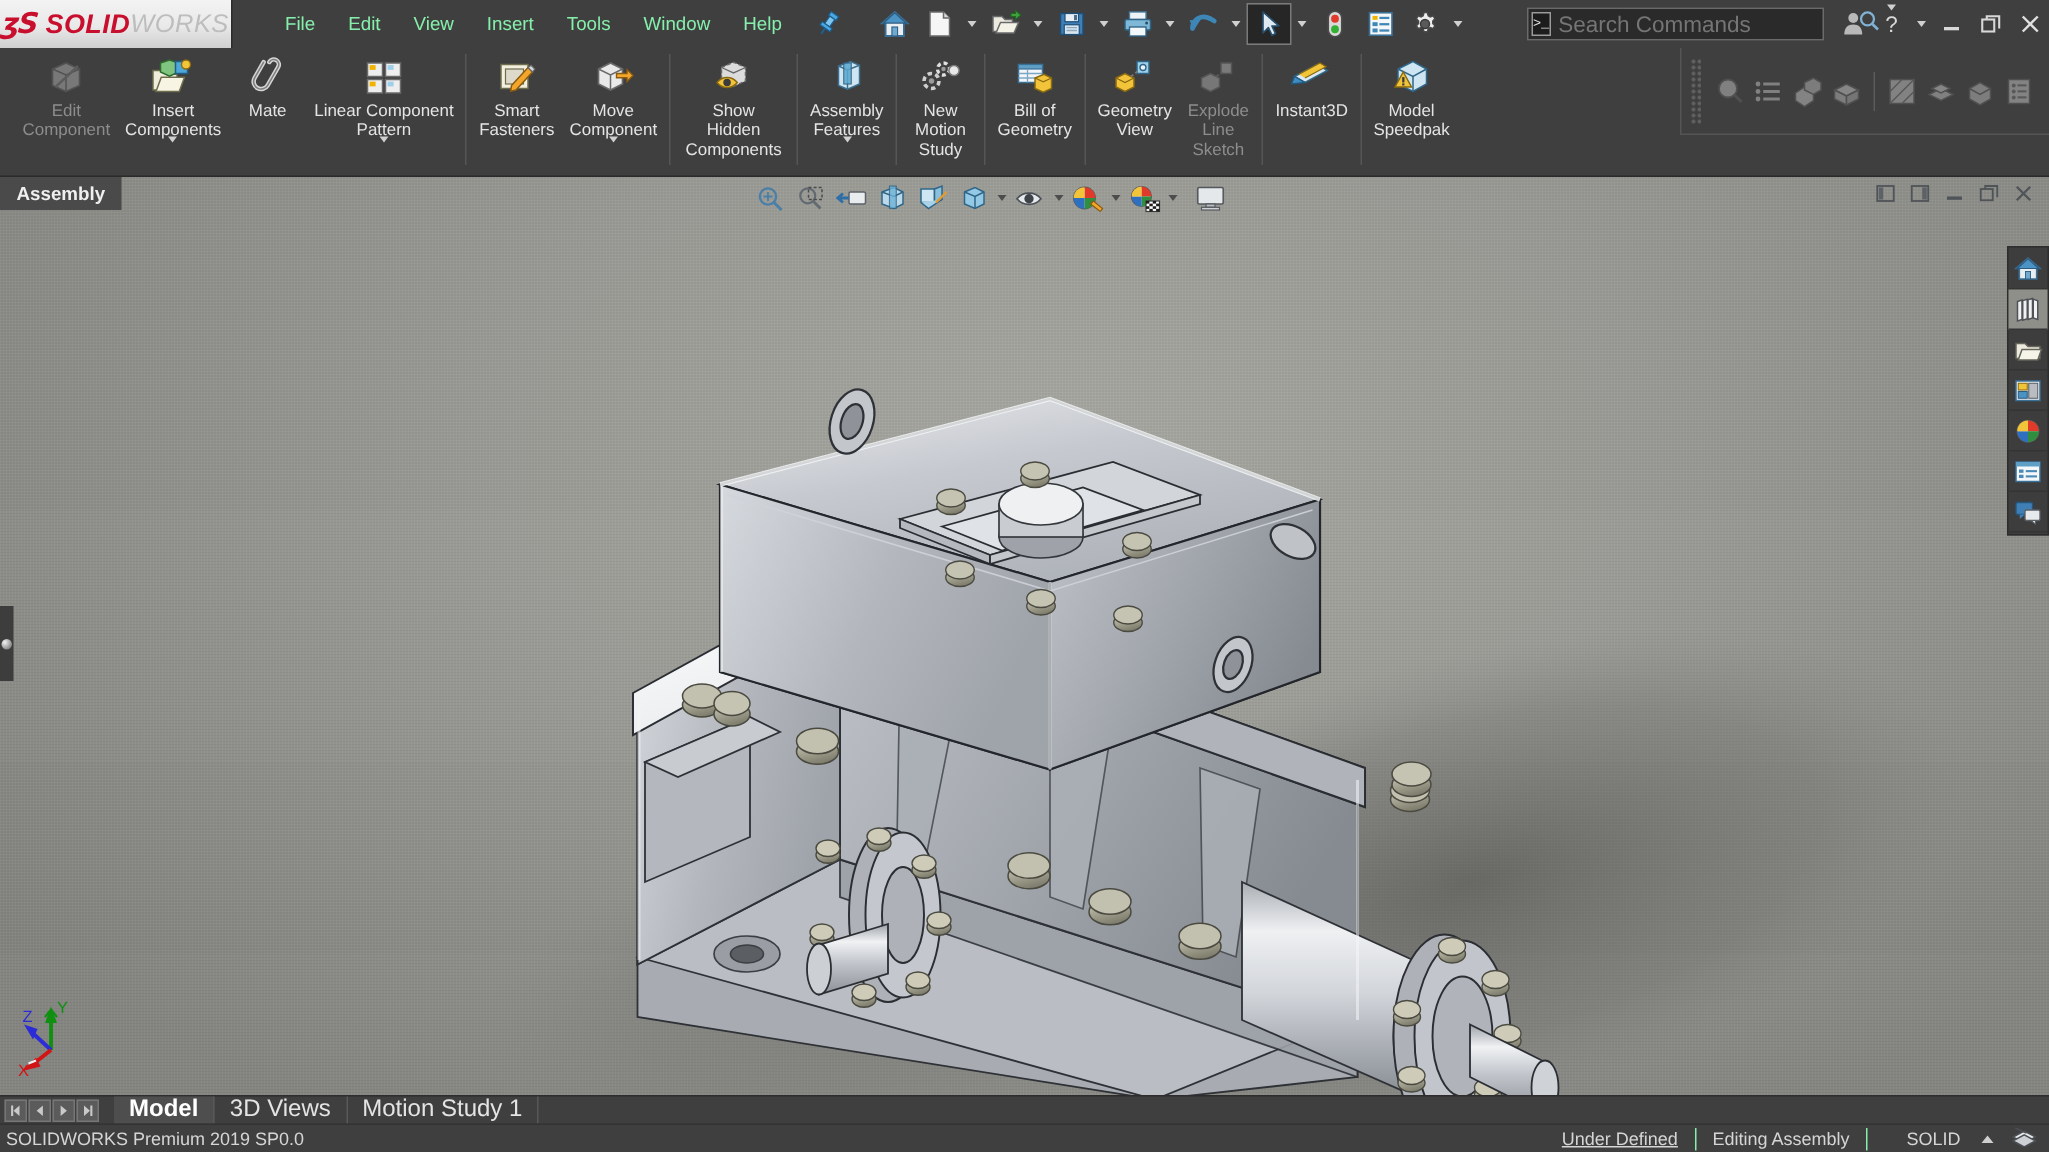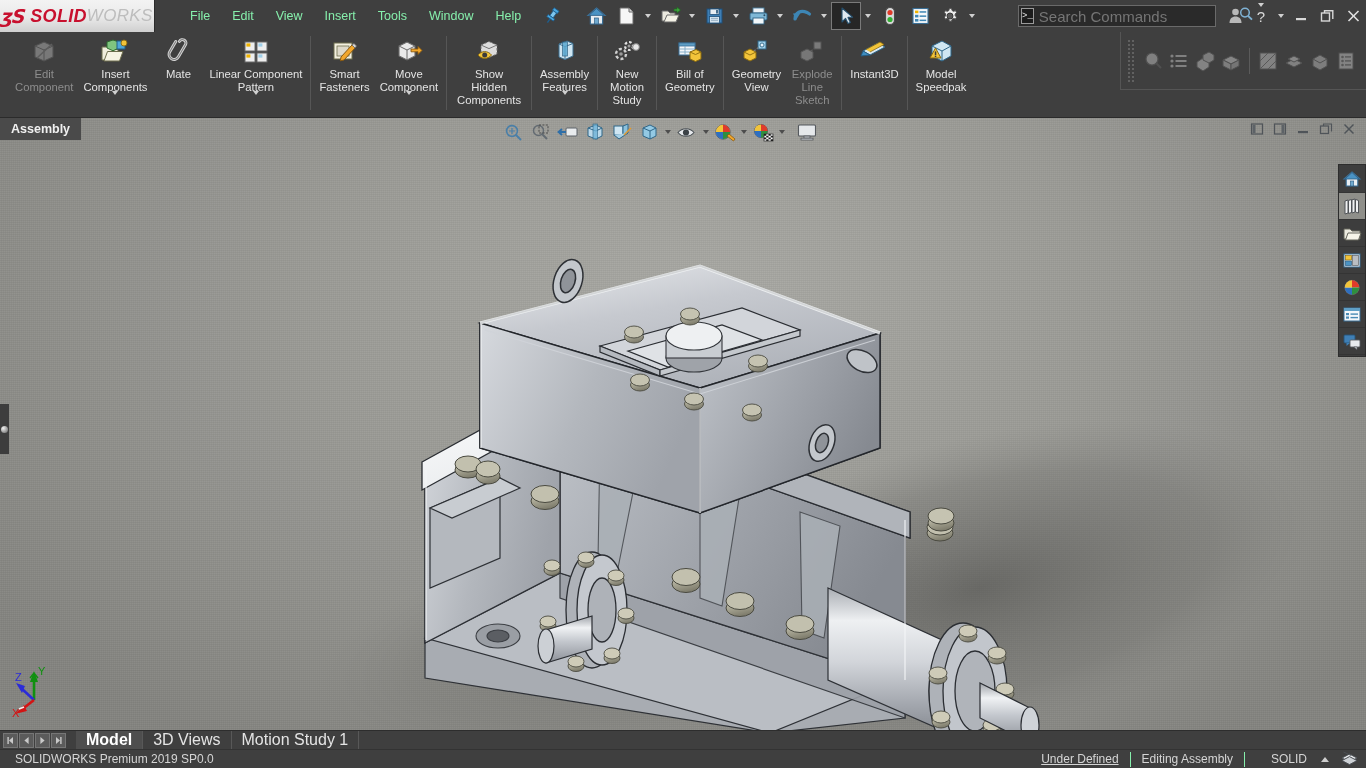--- a/index.html
+++ b/index.html
@@ -181,21 +181,21 @@
     border-right: 1px solid #585858; height: 19px; display: flex; align-items: center;
   }
   .bt.active { background: #4e4e4e; font-weight: bold; color: #ffffff; }
 
   
   .statusbar {
     position: absolute; left: 0; top: 749px; width: 1366px; height: 19px;
     background: #3f3f3f; display: flex; align-items: center;
     font-size: 12px; color: #d5d5d5; border-top: 1px solid #333;
   }
-  .sb-left { padding-left: 15px; }
+  .sb-left { padding-left: 4px; }
   .sb-right { position: absolute; right: 0; display: flex; align-items: center; height: 19px; }
   .sb-cell { padding: 0 11px; height: 15px; display: flex; align-items: center; border-left: 1px solid #86efac; }
   .sb-cell.plain { border-left: none; text-decoration: underline; }
   .sb-units { padding: 0 6px 0 14px; }
   .caret-up {
     width: 0; height: 0; border-left: 4px solid transparent; border-right: 4px solid transparent;
     border-bottom: 5px solid #cfcfcf; margin-left: 8px; margin-right: 10px;
   }
 </style>
 </head>

